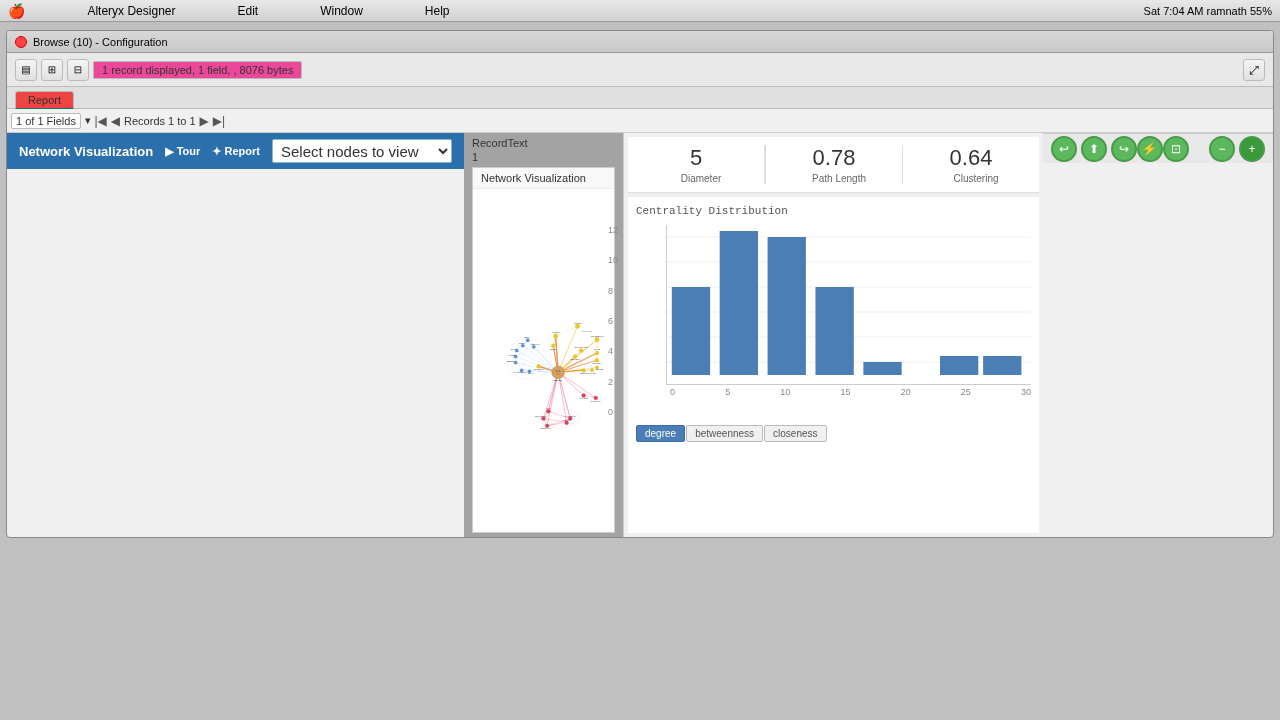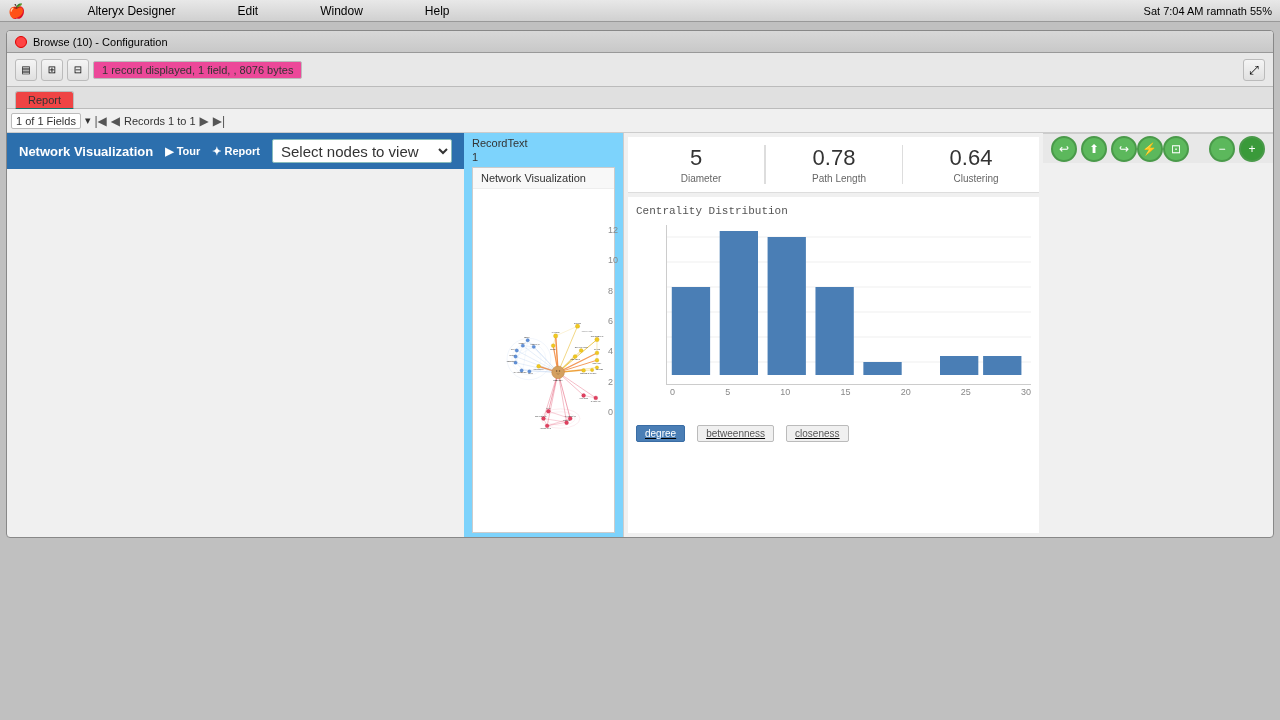--- a/index.html
+++ b/index.html
@@ -105,21 +105,21 @@
     .records-nav-btn { cursor: pointer; font-size: 12px; color: #555; }
     .records-dropdown {
       border: 1px solid #bbb; background: white; padding: 1px 4px; font-size: 11px; border-radius: 2px; cursor: pointer;
     }
 
     
     .main-content {
       flex: 1;
       display: flex;
       overflow: hidden;
-      background: #7dd3fc;
+      background: #a3a3a3;
       justify-content: space-between;
     }
 
     
     .left-panel {
       flex: 1;
       display: flex;
       flex-direction: column;
       padding: 4px 8px;
       overflow: hidden;
@@ -245,23 +245,22 @@
     .chart-x-labels {
       display: flex;
       justify-content: space-between;
       font-size: 9px;
       color: #888;
       margin-top: 2px;
       padding-left: 4px;
     }
     .chart-legend {
       display: flex;
-      gap: 12px;
+      gap: 1px;
       margin-top: 8px;
-      text-decoration: underline;
     }
     .legend-btn {
       padding: 2px 8px;
       font-size: 10px;
       border: 1px solid #bbb;
       border-radius: 2px;
       cursor: pointer;
       background: #f0f0f0;
       color: #555;
     }

